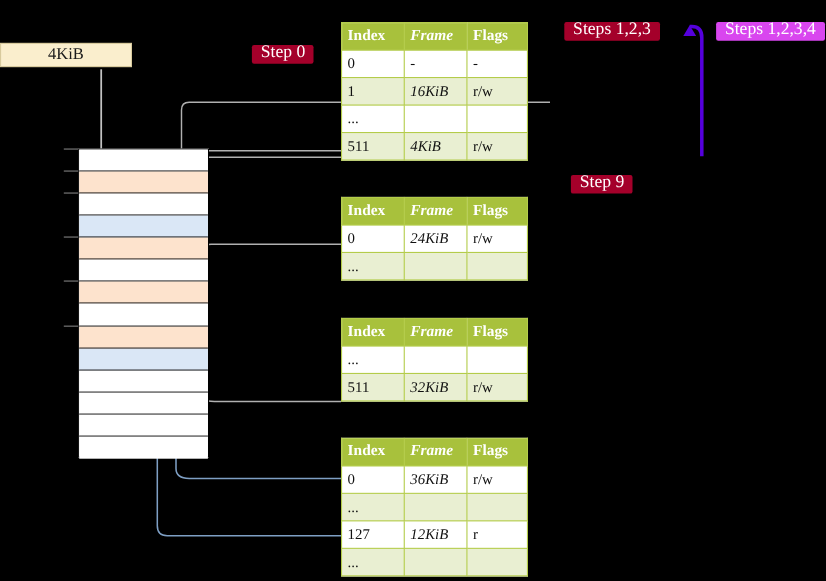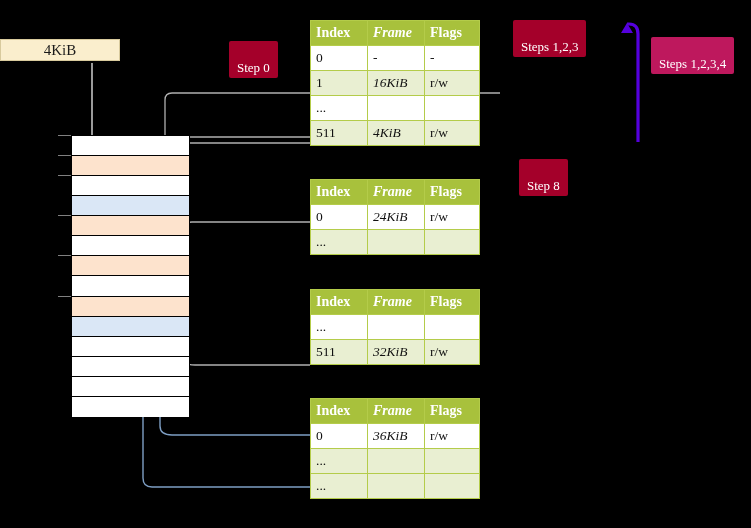--- a/index.html
+++ b/index.html
@@ -13,29 +13,29 @@
   #stage {
     position: relative;
     width: 751px; height: 528px;
     background: #000;
   }
 
   
   .badge {
     position: absolute;
     font-family: "Liberation Serif", "DejaVu Serif", serif;
-    font-size: 13px;
+    font-size: 16px;
     color: #ffffff;
-    padding: 20px 8px 3px 8px;
+    padding: 0 8px 3px 8px;
     line-height: 14px;
     white-space: nowrap;
     border-radius: 2px;
   }
   .badge-red { background: #a4002a; }
-  .badge-blue { background: #be185d; margin-top: 17px; }
+  .badge-blue { background: #d946ef; }
 
   
   .memlabel-box {
     position: absolute;
     background: #faeecd;
     border: 1px solid #d8ca9d;
     color: #1a1a1a;
     font-size: 15px;
     text-align: center;
     line-height: 20px;
@@ -149,21 +149,21 @@
 
   <div class="badge badge-red" style="left:513px; top:20px;">
     <span>Steps 1,2,3</span>
   </div>
 
   <div class="badge badge-blue" style="left:651px; top:20px;">
     <span>Steps 1,2,3,4</span>
   </div>
 
   <div class="badge badge-red" style="left:519px; top:159px;">
-    <span>Step 8</span>
+    <span>Step 9</span>
   </div>
 
   <div class="memgrid" style="left:71px; top:135px; width:119px; height:281px;" id="memgrid">
       <div class="memrow mr-white" style="height: 20.0714px;"></div>
       <div class="memrow mr-peach" style="height: 20.0714px;"></div>
       <div class="memrow mr-white" style="height: 20.0714px;"></div>
       <div class="memrow mr-blue" style="height: 20.0714px;"></div>
       <div class="memrow mr-peach" style="height: 20.0714px;"></div>
       <div class="memrow mr-white" style="height: 20.0714px;"></div>
       <div class="memrow mr-peach" style="height: 20.0714px;"></div>
@@ -272,20 +272,25 @@
         <tr class="plain">
           <td class="col-index">0</td>
           <td class="col-frame">36KiB</td>
           <td class="col-flags">r/w</td>
         </tr>
         <tr class="alt">
           <td class="col-index">...</td>
           <td class="col-frame"></td>
           <td class="col-flags"></td>
         </tr>
+        <tr class="plain">
+          <td class="col-index">127</td>
+          <td class="col-frame">12KiB</td>
+          <td class="col-flags">r</td>
+        </tr>
         <tr class="alt">
           <td class="col-index">...</td>
           <td class="col-frame"></td>
           <td class="col-flags"></td>
         </tr>
       </tbody>
     </table>
 
 </div>
 

